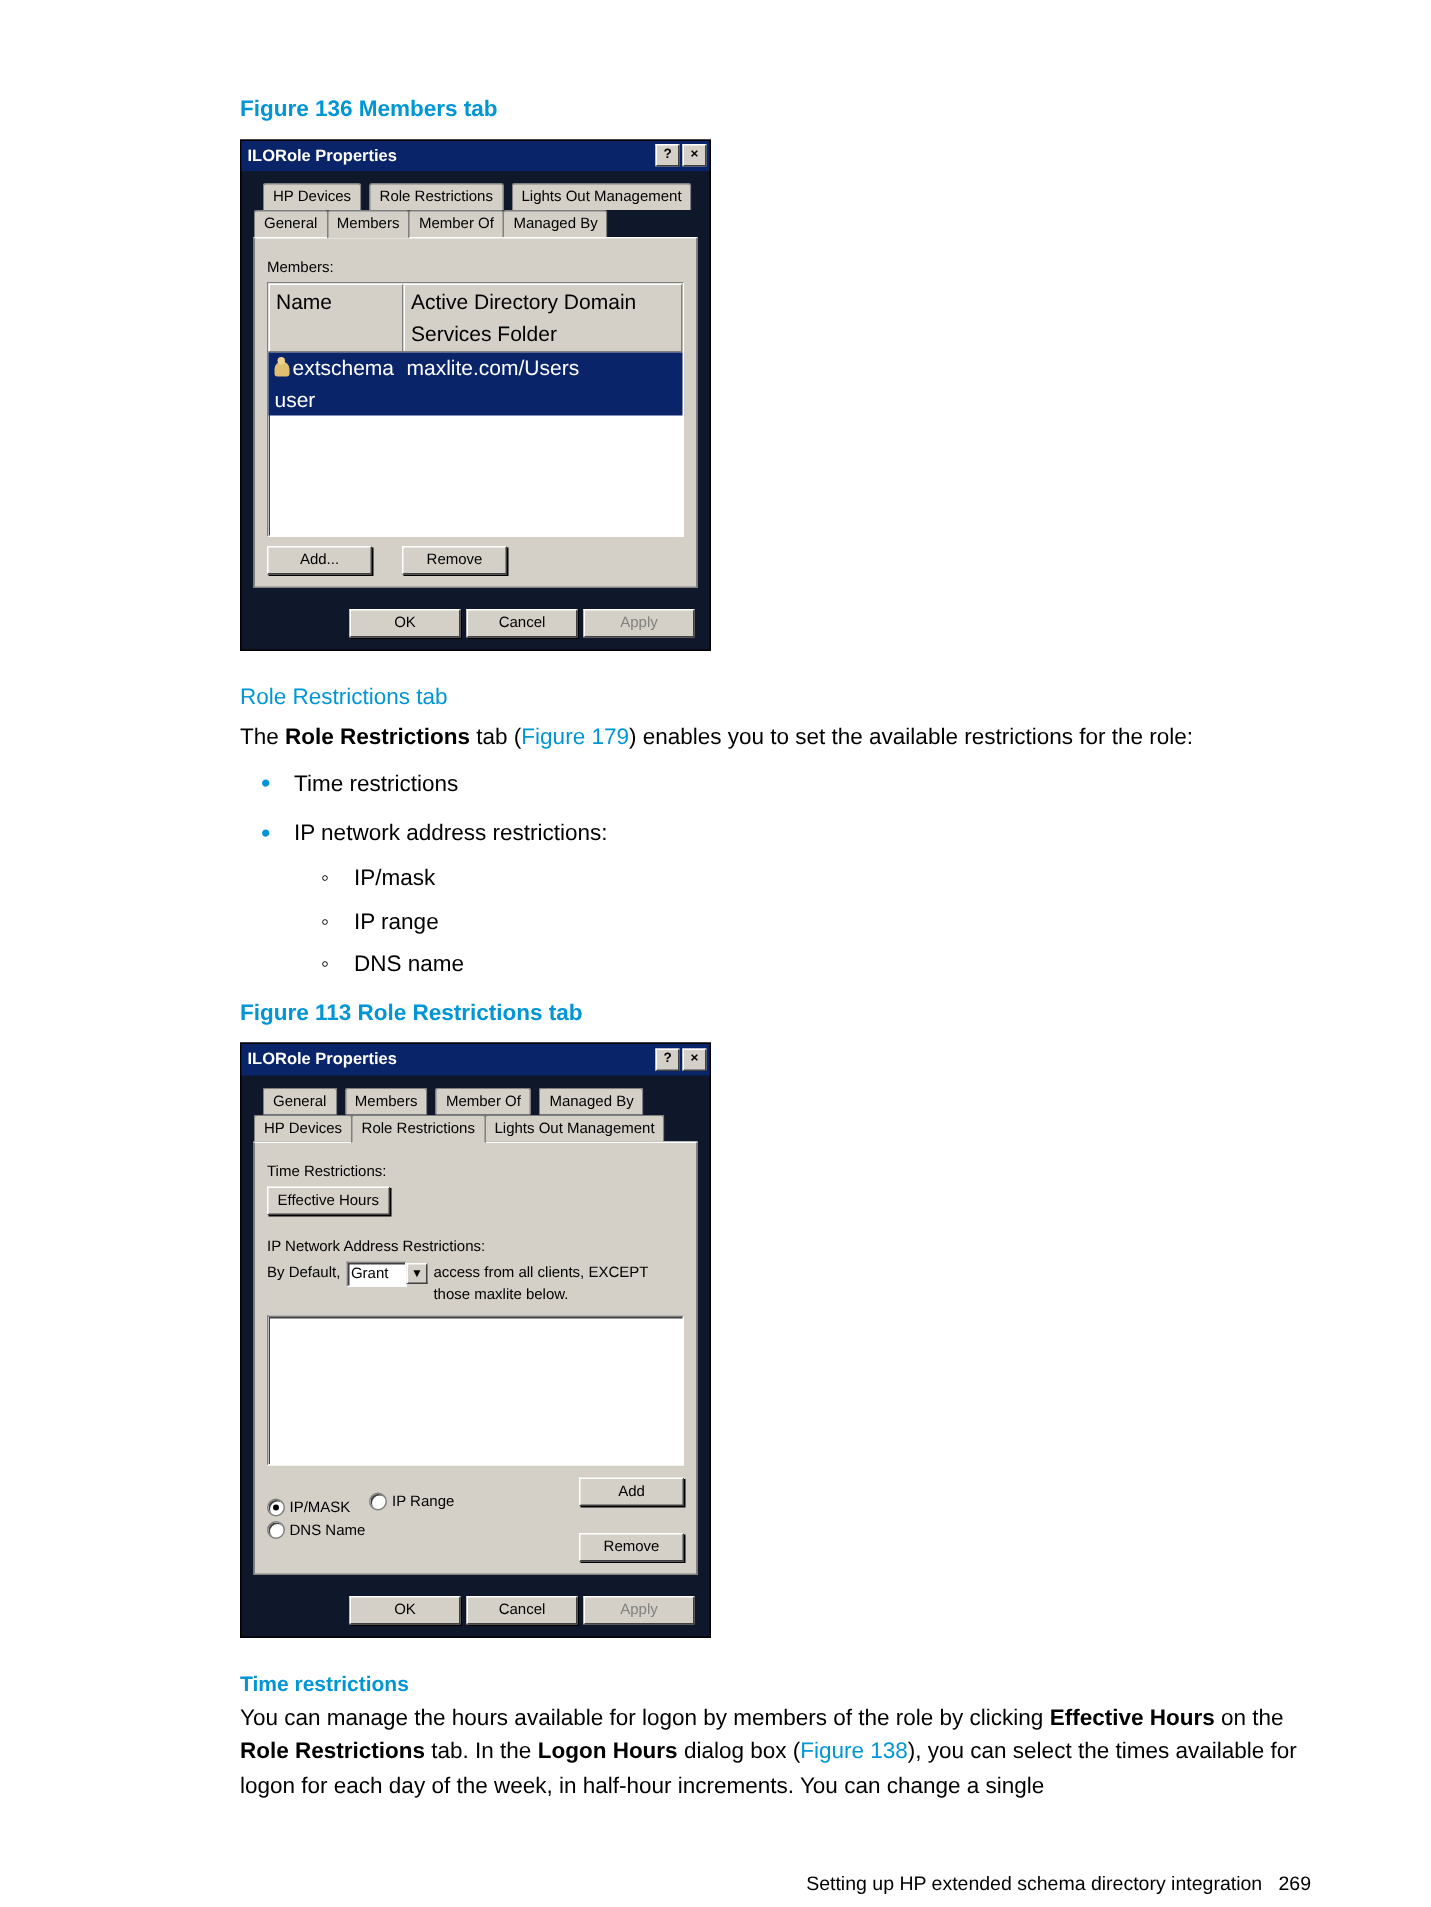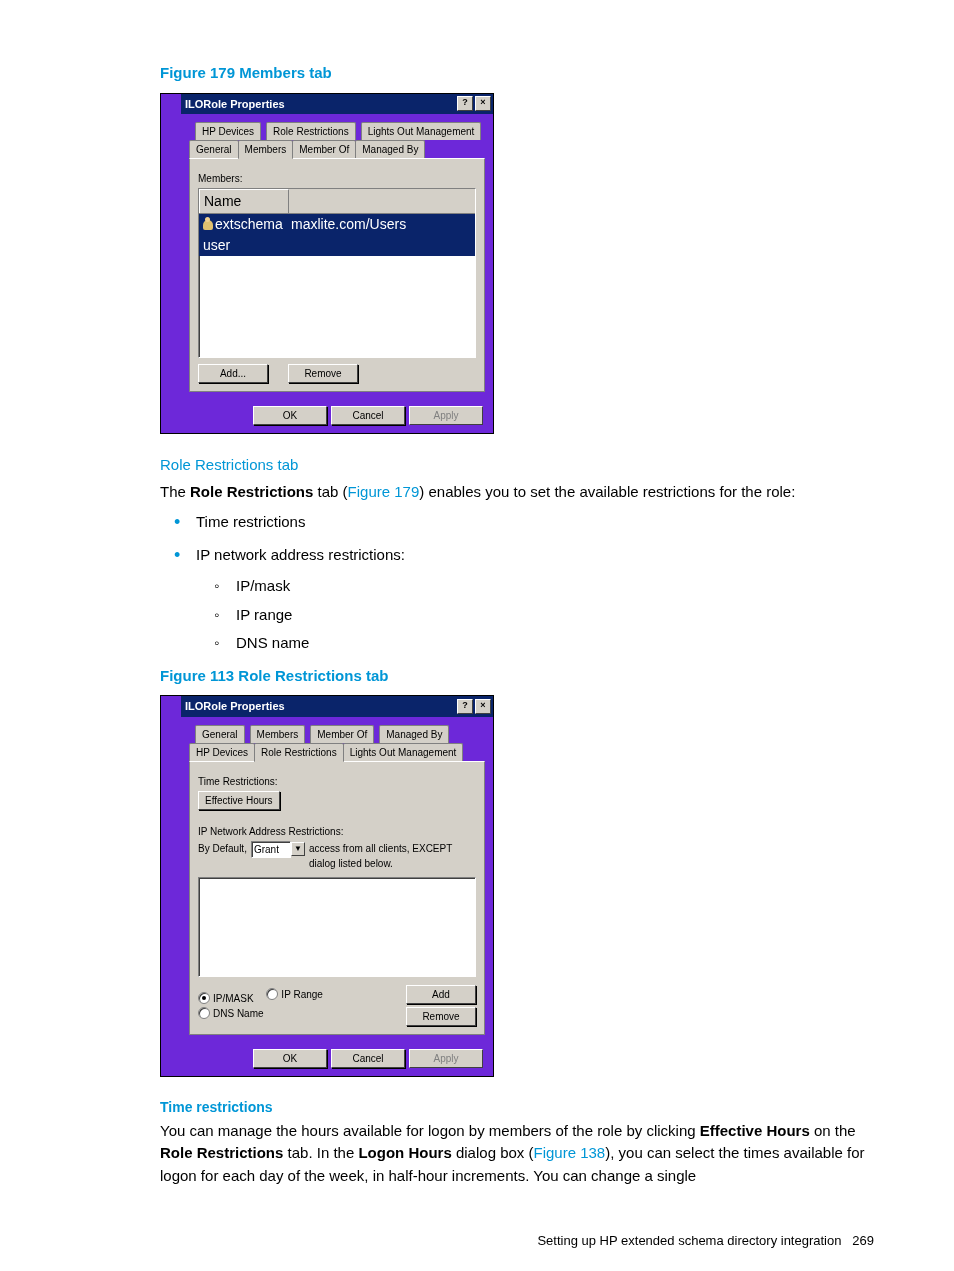--- a/index.html
+++ b/index.html
@@ -36,27 +36,26 @@
   ul.bullets > li::before { content: "•"; color: #0096d6; display: inline-block; width: 22px; margin-left: -22px; font-size: 18px; vertical-align: -1px;}
   ul.bullets > li { margin: 6px 0; padding-left: 10px;}
   ul.sub { list-style: none; margin: 6px 0 0 30px; padding-left: 0; }
   ul.sub > li::before { content: "◦"; display: inline-block; width: 22px; margin-left: -22px; }
   ul.sub > li { margin: 6px 0; padding-left: 10px;}
   .footer { text-align: right; font-size: 13px; margin-top: 44px; }
 
   
   .dialog {
     width: 312px;
-    background: #6d28d9;
+    background: #0f172a;
     border: 1px solid #000;
     font-family: Tahoma, sans-serif;
     font-size: 10px;
     color: #000;
     margin-bottom: 20px;
-    padding-left: 20px;
   }
   .titlebar {
     background: #0a246a;
     color: #fff;
     font-weight: bold;
     font-size: 11px;
     padding: 2px 2px 2px 4px;
     display: flex;
     justify-content: space-between;
     align-items: center;
@@ -152,21 +151,21 @@
     width:10px; height:10px; border-radius:50%;
     background:#fff; border:1px solid #808080;
     box-shadow: inset 1px 1px 0 #404040;
     display:inline-flex; align-items:center; justify-content:center;
   }
   .radio.checked .dot::after { content:""; width:4px; height:4px; border-radius:50%; background:#000;}
 </style>
 </head>
 <body>
 
-<div class="fig-caption">Figure 179 Members tab</div>
+<div class="fig-caption">Figure 136 Members tab</div>
 
 <div class="dialog">
   <div class="titlebar">
     <span>ILORole Properties</span>
     <div class="titlebar-btns">
       <div class="tbtn">?</div>
       <div class="tbtn">×</div>
     </div>
   </div>
   <div class="dlg-body">
@@ -180,20 +179,21 @@
         <div class="tab">General</div>
         <div class="tab active">Members</div>
         <div class="tab">Member Of</div>
         <div class="tab">Managed By</div>
       </div>
       <div class="tabpanel">
         <span class="lbl">Members:</span>
         <div class="listbox" style="height:170px;">
           <div class="listhdr">
             <div class="col-name">Name</div>
+            <div class="col-folder">Active Directory Domain Services Folder</div>
           </div>
           <div class="listrow sel">
             <div class="col-name"><span class="user-icon"></span><span>extschema user</span></div>
             <div class="col-folder">maxlite.com/Users</div>
           </div>
         </div>
         <div class="btnrow">
           <div class="wbtn small">Add...</div>
           <div class="wbtn small">Remove</div>
         </div>
@@ -251,42 +251,42 @@
 
         <span class="lbl" style="margin-top:14px;">IP Network Address Restrictions:</span>
         <div style="display:flex; align-items:flex-start; gap:4px; font-size:10px;">
           <span>By Default,</span>
           <span class="combo">
             <span class="sunken" style="min-width:34px;">Grant</span>
             <span class="arrow">▼</span>
           </span>
           <span>
             <span>access from all clients, EXCEPT</span><br>
-            <span>dialog listed below.</span>
+            <span>those maxlite below.</span>
           </span>
         </div>
 
         <div class="listbox" style="height:100px; margin-top:6px;"></div>
 
         <div style="display:flex; align-items:center; justify-content:space-between; margin-top:8px;">
           <div>
             <span class="radio checked">
                 <span class="dot"></span>
                 <span>IP/MASK</span>
               </span>
             <span class="radio">
                 <span class="dot"></span>
                 <span>IP Range</span>
               </span>
             <span class="radio">
                 <span class="dot"></span>
                 <span>DNS Name</span>
               </span>
           </div>
-          <div style="display:flex; flex-direction:column; gap:3px;">
+          <div style="display:flex; flex-direction:column; gap:18px;">
             <div class="wbtn small">Add</div>
             <div class="wbtn small">Remove</div>
           </div>
         </div>
       </div>
     </div>
   </div>
   <div class="dlg-btnrow">
     <div class="wbtn">OK</div>
     <div class="wbtn">Cancel</div>

